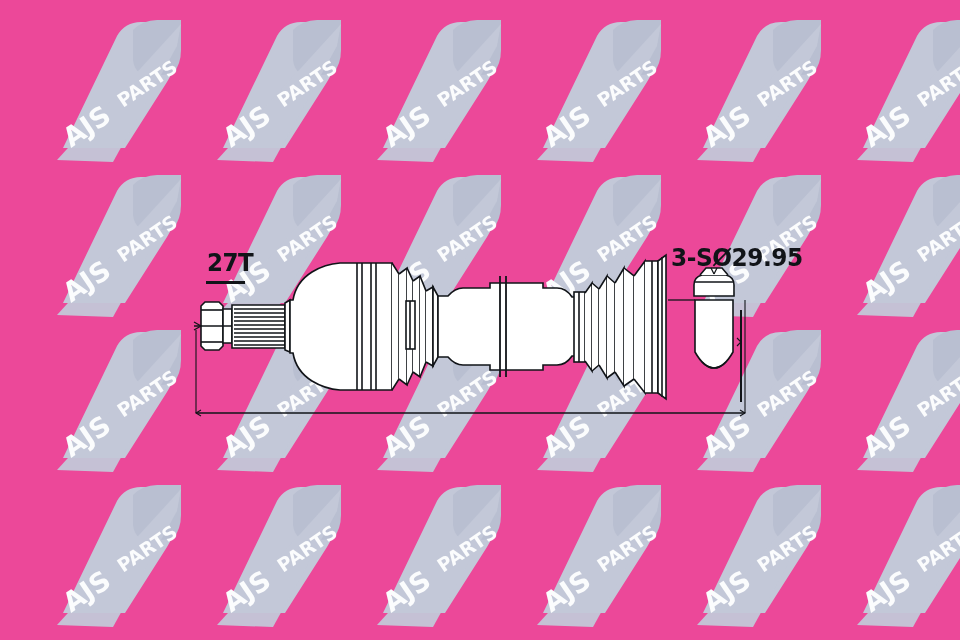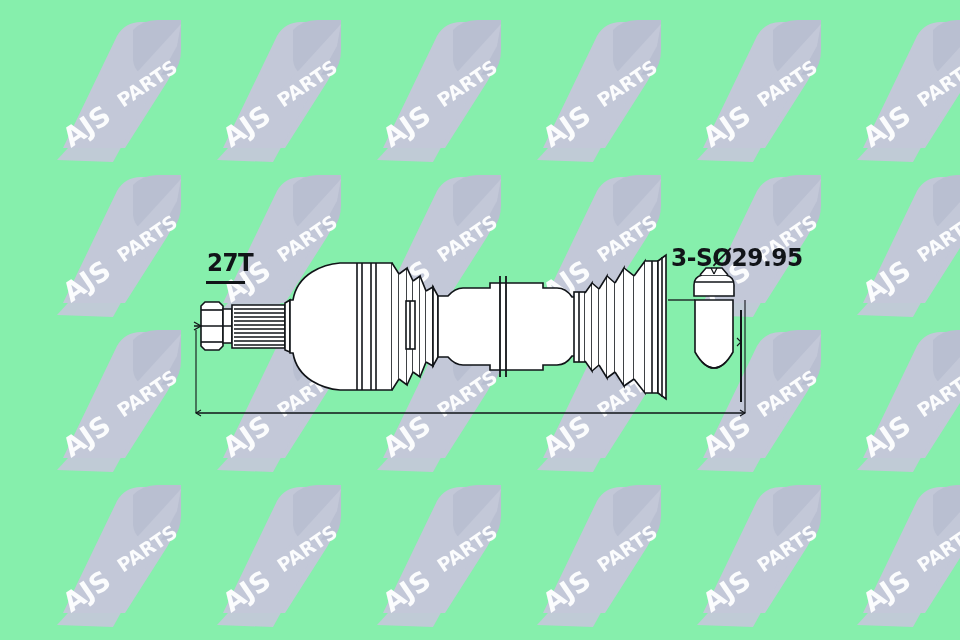--- a/index.html
+++ b/index.html
@@ -6,21 +6,21 @@
   html, body {
     margin: 0;
     padding: 0;
     background: #ffffff;
   }
   #page {
     position: relative;
     width: 960px;
     height: 640px;
     overflow: hidden;
-    background: #86efac;
+    background: #ec4899;
     font-family: "Liberation Sans", sans-serif;
     text-decoration: underline;
   }
   #watermark-layer {
     position: absolute;
     left: 0; top: 0;
     width: 960px;
     height: 640px;
     pointer-events: none;
   }

